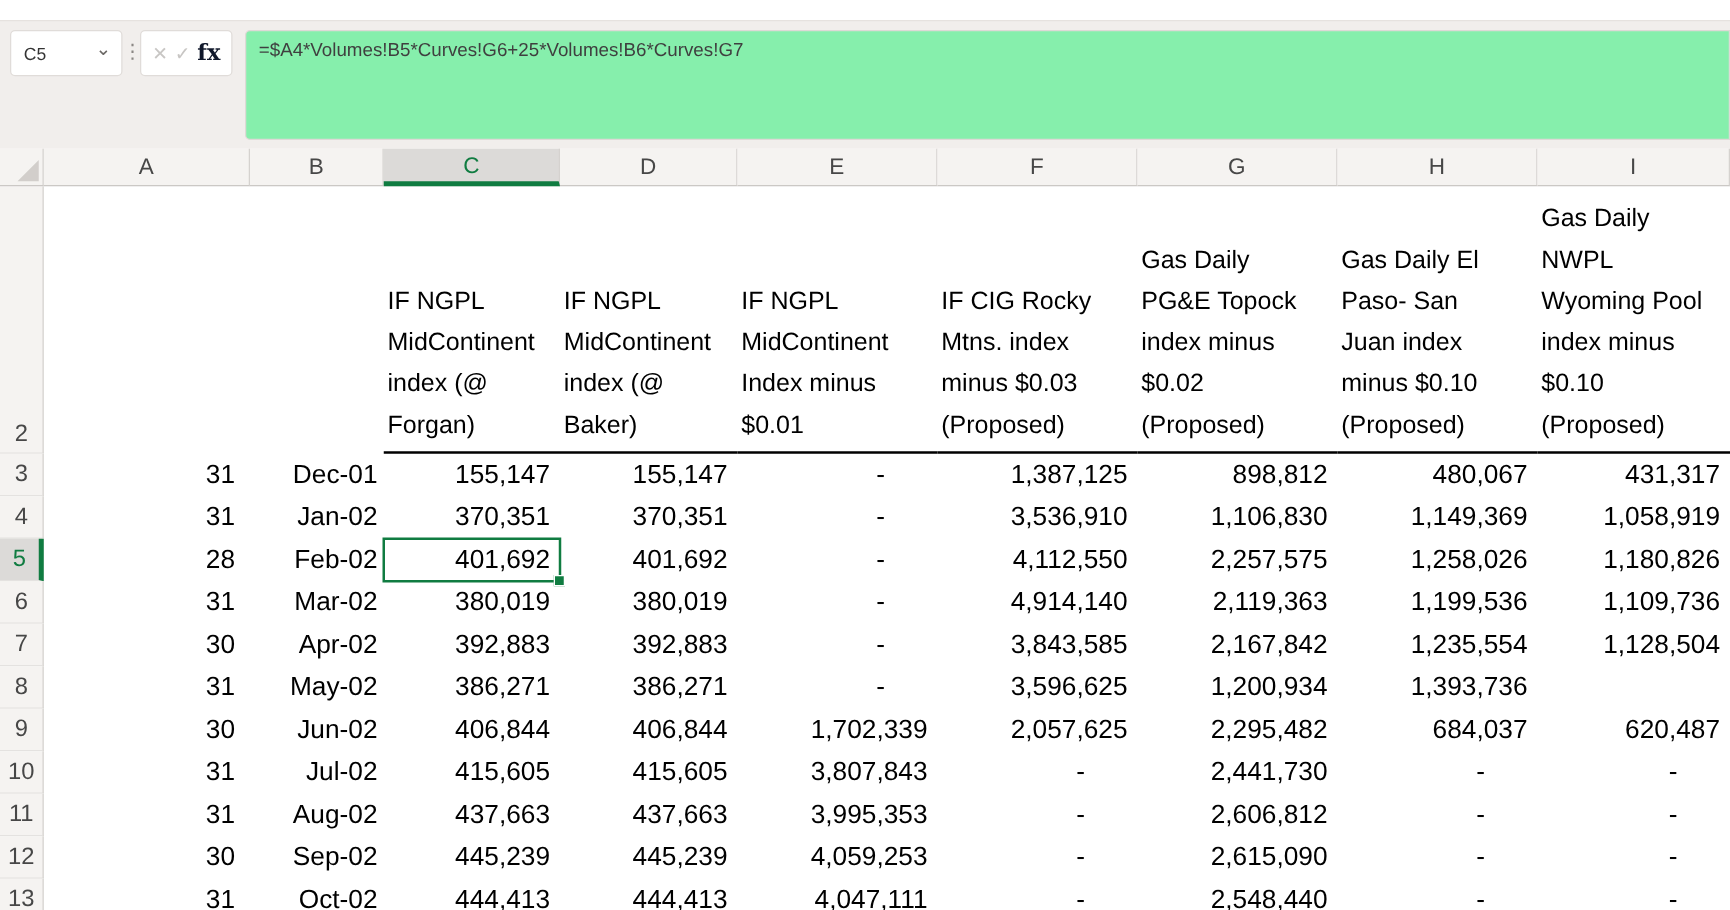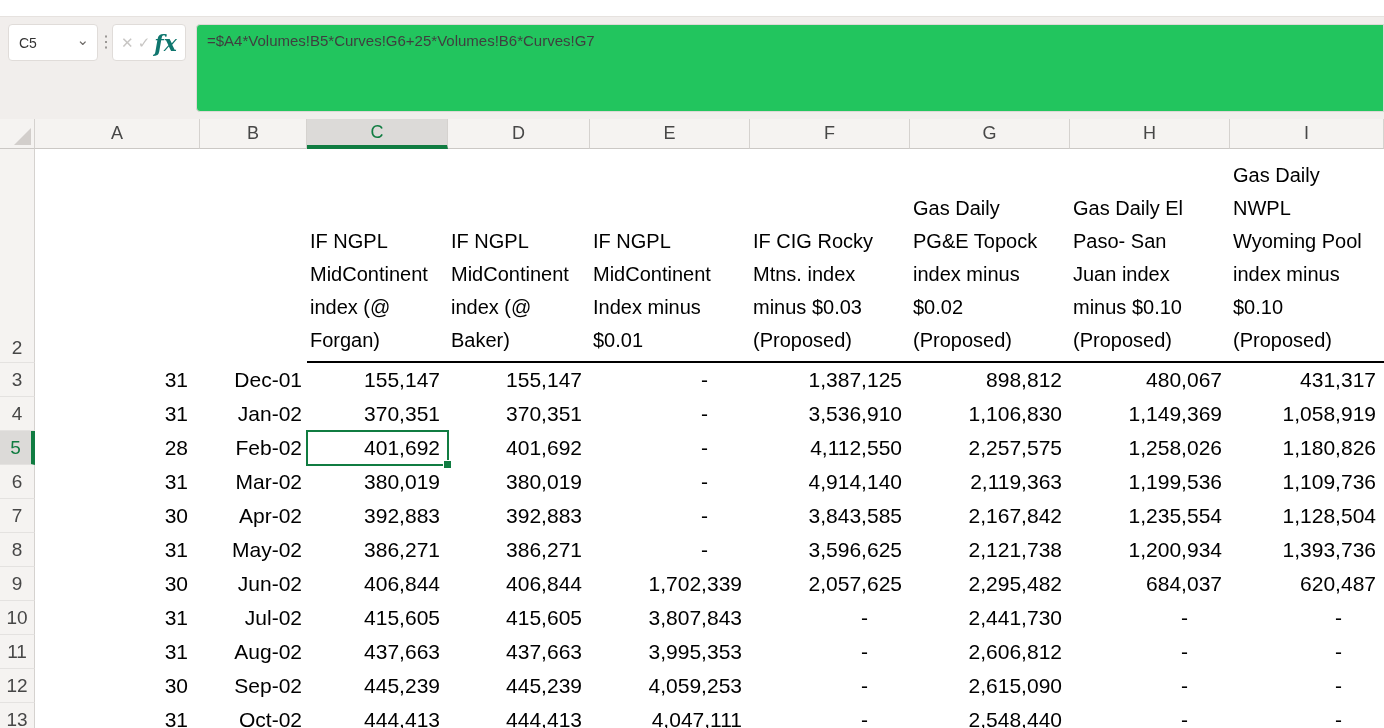--- a/index.html
+++ b/index.html
@@ -23,23 +23,23 @@
   .dots{
     width:14px;margin-top:14px;text-align:center;color:#8a8784;font-size:16px;
     letter-spacing:0;line-height:22px;user-select:none;
   }
   .fbtns{
     margin:7px 0 0 0;width:74px;height:37px;background:#fff;
     border:1px solid #e0dcd9;border-radius:4px;box-sizing:border-box;
     display:flex;align-items:center;justify-content:space-around;padding:0 6px;
   }
   .icon-cancel,.icon-enter{font-size:15px;color:#c8c6c4;}
-  .fx{font-size:22px;color:#0f766e;font-family:"DejaVu Serif",serif;font-style:italic;font-weight:bold;}
+  .fx{font-size:18px;color:#0f172a;font-family:"DejaVu Serif",serif;font-weight:bold;}
   .fbox{
-    margin:7px 0 0 10px;flex:1;height:88px;background:#22c55e;
+    margin:7px 0 0 10px;flex:1;height:88px;background:#86efac;
     border:1px solid #ded9d6;border-radius:4px 0 0 4px;box-sizing:border-box;
     font-size:15px;color:#3f3f3f;padding:7px 10px;white-space:nowrap;overflow:hidden;
   }
   
   .sheet{--cols:35px 165px 107px 141px 142px 160px 160px 160px 160px 154px;}
   .r{display:grid;grid-template-columns:var(--cols);}
   .ch-row{height:30px;}
   .row2{height:214px;}
   .drow{height:34px;}
   .filler{height:7px;}
@@ -233,21 +233,20 @@
     </div>
 
     <div class="r drow">
       <div class="rh">8</div>
       <div class="c ca">31</div>
       <div class="c cb">May-02</div>
       <div class="c">386,271</div>
       <div class="c">386,271</div>
       <div class="c dash">-</div>
       <div class="c">3,596,625</div>
-      <div class="c">2,121,738</div>
       <div class="c">1,200,934</div>
       <div class="c">1,393,736</div>
     </div>
 
     <div class="r drow">
       <div class="rh">9</div>
       <div class="c ca">30</div>
       <div class="c cb">Jun-02</div>
       <div class="c">406,844</div>
       <div class="c">406,844</div>

